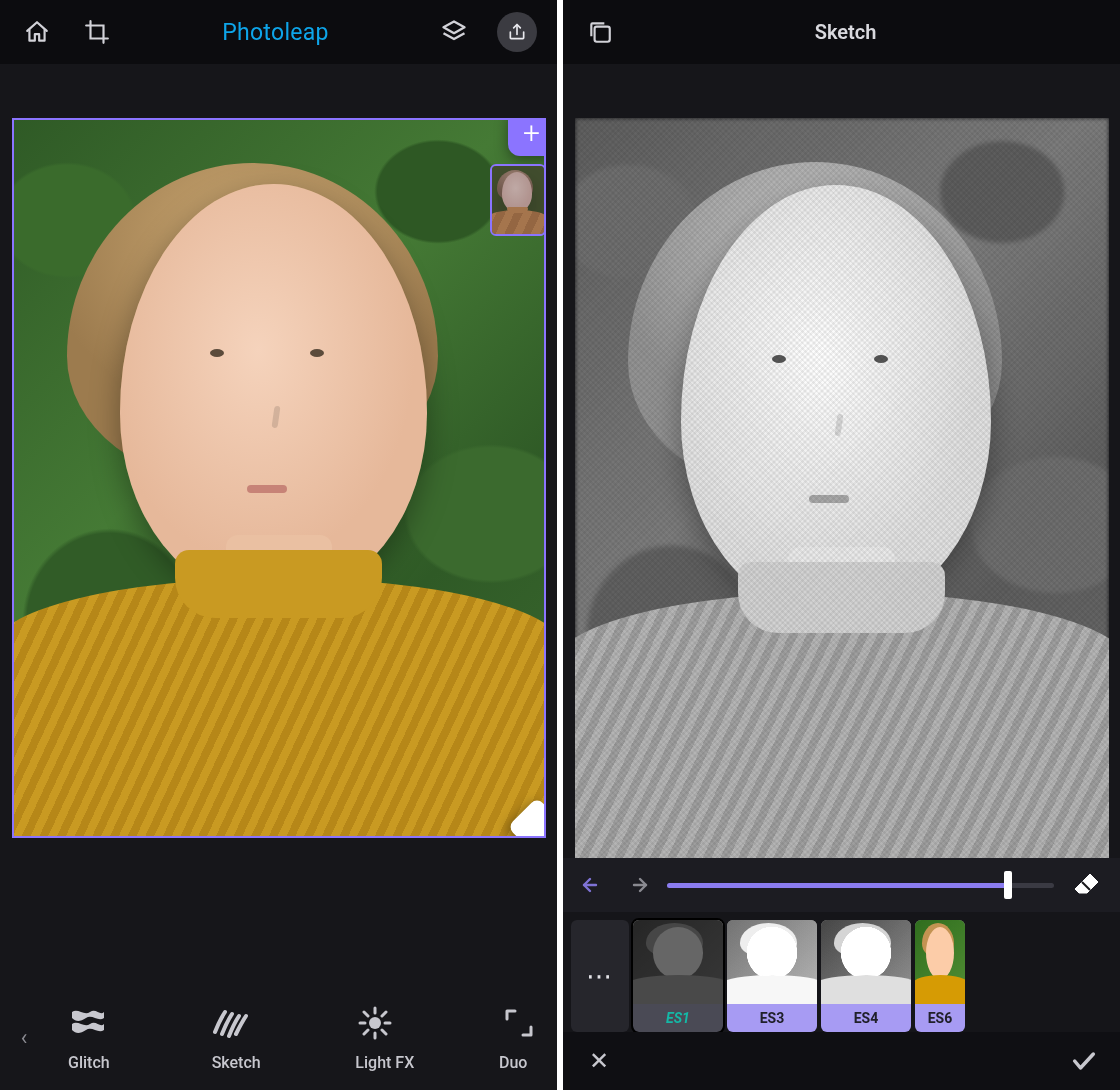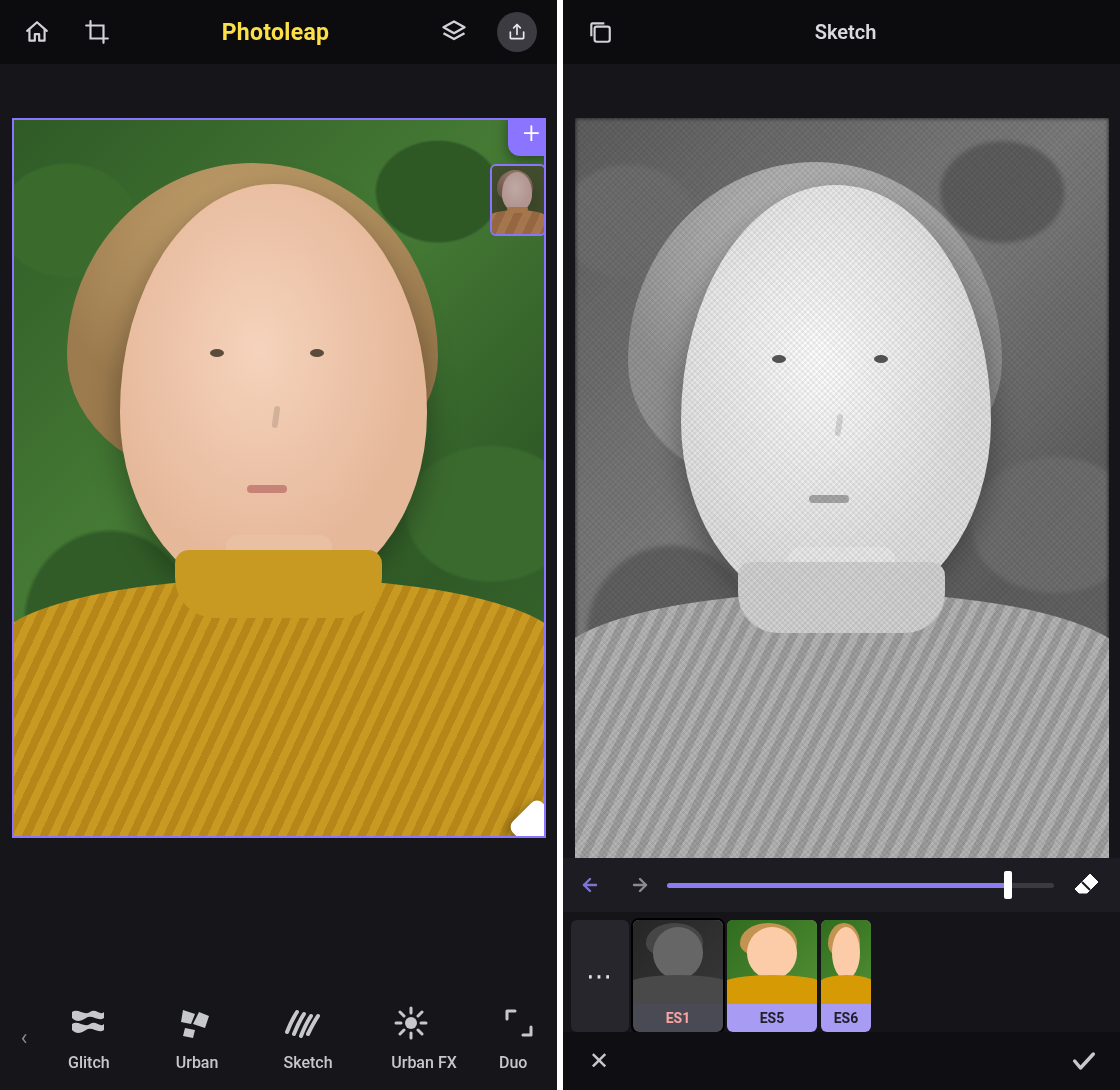--- a/index.html
+++ b/index.html
@@ -25,22 +25,22 @@
   .topbar {
     height: 64px;
     display: flex;
     align-items: center;
     justify-content: space-between;
     padding: 0 20px;
     background: #0c0c0f;
   }
   .tb-group { display: flex; align-items: center; gap: 26px; }
   .tb-title {
-    color: #fde047;
-    font-weight: 700;
+    color: #0ea5e9;
+    font-weight: 400;
     font-size: 23px;
     letter-spacing: .3px;
   }
   .tb-title-plain {
     color: #d9d9de;
     font-weight: 600;
     font-size: 20px;
     margin: 0 auto;
   }
   .topbar .icon-btn {
@@ -231,21 +231,21 @@
   }
   .preset.selected{ outline:2px solid #000; }
   .preset .pimg{
     width:100%; height:84px; background:#888;
     position:relative; overflow:hidden;
   }
   .preset .plabel{
     height:28px; display:flex; align-items:center; justify-content:center;
     background:#a79bf3; color:#20202a; font-weight:700; font-size:14px;
   }
-  .preset.selected .plabel{ background:#4a4a55; color:#fca5a5; }
+  .preset.selected .plabel{ background:#4a4a55; color:#14b8a6;font-style:italic; }
   .preset.partial{ width:50px; }
   
   .pimg .mini-portrait{ position:absolute; inset:0; }
   .pimg.gray .mini-portrait{ filter:grayscale(1) brightness(1.1) contrast(.95); }
   .pimg.gray.dark .mini-portrait{ filter:grayscale(1) brightness(.5) contrast(1.1); }
   .pimg.line .mini-portrait{ filter:grayscale(1) brightness(1.3) contrast(1.6); }
   .pimg.ink .mini-portrait{ filter:grayscale(1) brightness(1.1) contrast(2.2); }
   .pimg.color .mini-portrait{ filter:saturate(1.2) contrast(1.05); }
   .mini-portrait .mbg{position:absolute;inset:0;background:linear-gradient(135deg,#3a6b2c,#5b8c44);}
   .mini-portrait .mface{position:absolute;left:22%;top:8%;width:56%;height:62%;background:#f0caad;border-radius:50%;}
@@ -336,46 +336,38 @@
 
       <div class="fx-item">
         <div class="fx-icon">
           <svg width="36" height="30" viewBox="0 0 36 30" fill="currentColor">
               <path d="M2 4c6-4 12 4 18 0s10 4 14 0v6c-6 4-12-4-18 0S6 14 2 10zM2 16c6-4 12 4 18 0s10 4 14 0v6c-6 4-12-4-18 0S6 26 2 22z"></path>
             </svg>
         </div>
         <span>Glitch</span>
       </div>
 
-      <div class="fx-item">
-        <div class="fx-icon">
-          <svg width="34" height="34" viewBox="0 0 34 34" fill="currentColor">
-              <path d="M4 4l12 4-4 10L2 16zM20 6l10 4-4 12-12-4zM6 22l10 2-2 8-10-2z"></path>
-            </svg>
-        </div>
-        <span>Urban</span>
-      </div>
 
       <div class="fx-item">
         <div class="fx-icon">
           <svg width="40" height="30" viewBox="0 0 40 30" fill="none" stroke="currentColor" stroke-width="4" stroke-linecap="round">
               <path d="M3 24c4-10 6-14 10-20M10 26c4-10 6-14 10-20M17 28c4-10 6-14 10-20M24 26c4-8 6-12 10-18"></path>
             </svg>
         </div>
         <span>Sketch</span>
       </div>
 
       <div class="fx-item">
         <div class="fx-icon">
           <svg width="34" height="34" viewBox="0 0 34 34" fill="none" stroke="currentColor" stroke-width="3" stroke-linecap="round">
               <circle cx="17" cy="17" r="6" fill="currentColor" stroke="none"></circle>
               <path d="M17 2v5M17 27v5M2 17h5M27 17h5M6 6l4 4M24 24l4 4M28 6l-4 4M10 24l-4 4"></path>
             </svg>
         </div>
-        <span>Urban FX</span>
+        <span>Light FX</span>
       </div>
 
       <div class="fx-item last">
         <div class="fx-icon">
           <svg width="32" height="32" viewBox="0 0 32 32" fill="none" stroke="currentColor" stroke-width="3" stroke-linecap="round" stroke-linejoin="round">
               <path d="M4 12V4h8M28 20v8h-8"></path>
             </svg>
         </div>
         <span>Duo</span>
       </div>
@@ -450,29 +442,40 @@
           <div class="mini-portrait">
             <div class="mbg"></div>
             <div class="mhair"></div>
             <div class="mface"></div>
             <div class="mswt"></div>
           </div>
         </div>
         <div class="plabel">ES1</div>
       </div>
       <div class="preset">
-        <div class="pimg color">
+        <div class="pimg line">
           <div class="mini-portrait">
             <div class="mbg"></div>
             <div class="mhair"></div>
             <div class="mface"></div>
             <div class="mswt"></div>
           </div>
         </div>
-        <div class="plabel">ES5</div>
+        <div class="plabel">ES3</div>
+      </div>
+      <div class="preset">
+        <div class="pimg ink">
+          <div class="mini-portrait">
+            <div class="mbg"></div>
+            <div class="mhair"></div>
+            <div class="mface"></div>
+            <div class="mswt"></div>
+          </div>
+        </div>
+        <div class="plabel">ES4</div>
       </div>
       <div class="preset partial">
         <div class="pimg color">
           <div class="mini-portrait">
             <div class="mbg"></div>
             <div class="mhair"></div>
             <div class="mface"></div>
             <div class="mswt"></div>
           </div>
         </div>

